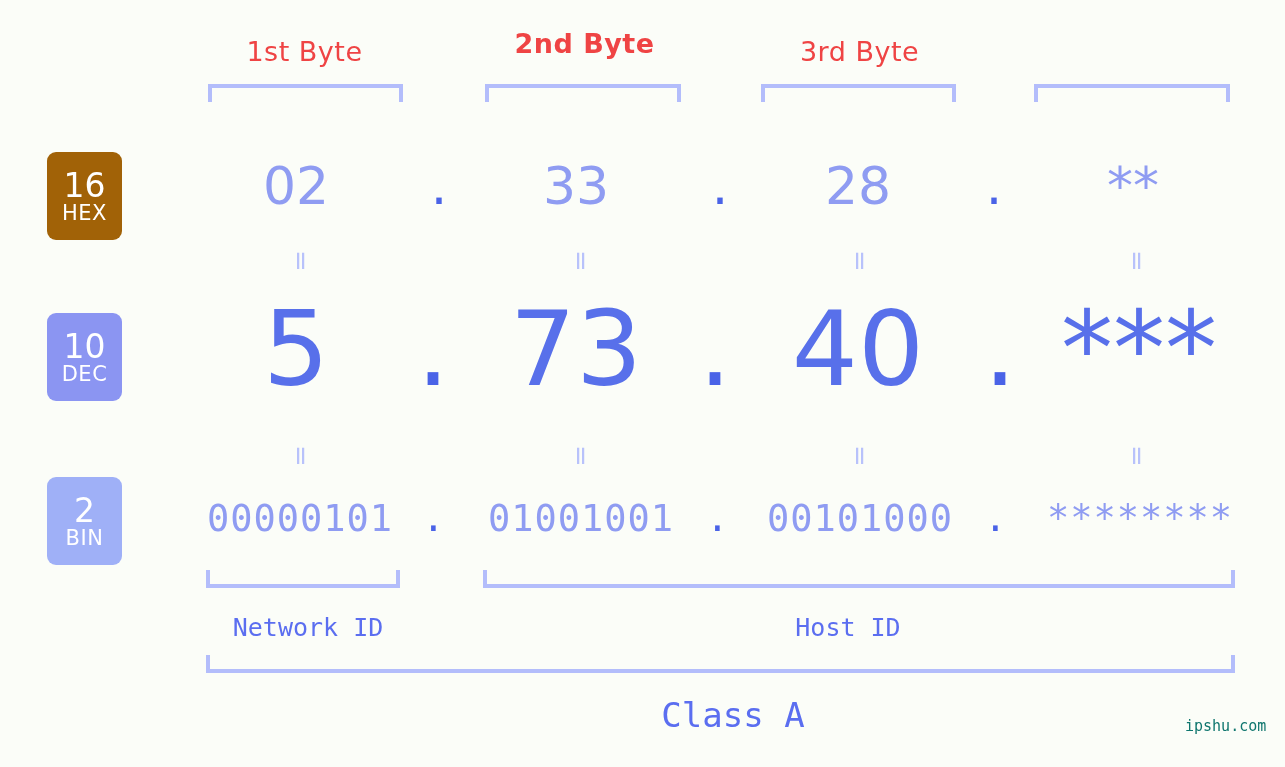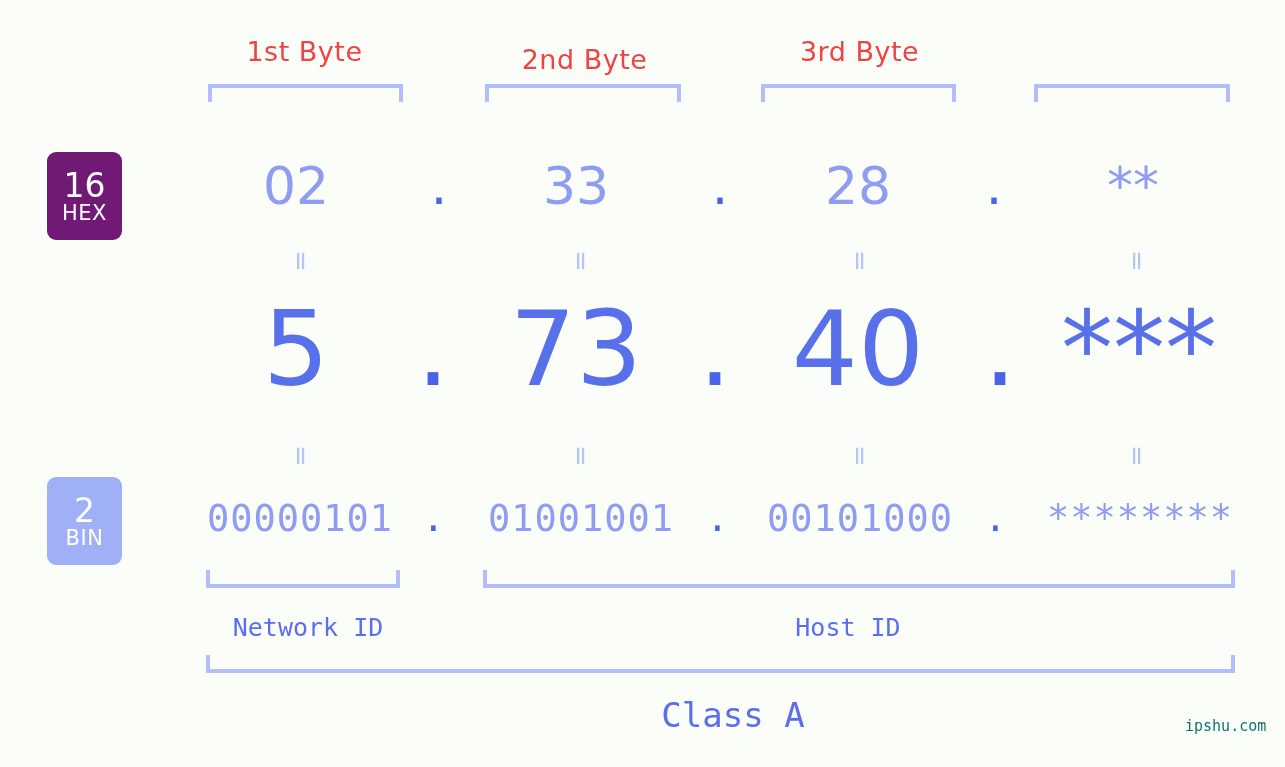--- a/index.html
+++ b/index.html
@@ -66,21 +66,21 @@
     font-size: 33px;
     font-weight: 400;
     letter-spacing: 0px;
     margin-bottom: 1px;
   }
   .badge .nm {
     font-size: 21px;
     font-weight: 400;
     letter-spacing: 0.5px;
   }
-  .badge-hex { background: #701a75; top: 152px; left: 47px; }
+  .badge-hex { background: #a16207; top: 152px; left: 47px; }
   .badge-dec { background: #8b95f2; top: 313px; left: 47px; }
   .badge-bin { background: #9fb0f7; top: 477px; left: 47px; }
 
   
   .val {
     position: absolute;
     white-space: nowrap;
     text-align: center;
     line-height: 1;
   }
@@ -154,21 +154,21 @@
     font-size: 15px;
     white-space: nowrap;
   }
 </style>
 </head>
 <body>
 
 <div class="stage">
 
   <div class="byte-label" style="left:197px; top:36px; width:215px;">1st Byte</div>
-  <div class="byte-label" style="left:477px; top:44px; width:215px;">2nd Byte</div>
+  <div class="byte-label" style="left:477px; top:28px; width:215px;font-weight:bold;">2nd Byte</div>
   <div class="byte-label" style="left:752px; top:36px; width:215px;">3rd Byte</div>
 
   <div class="bracket-up" style="left:208px; top:84px; width:195px;"></div>
   <div class="bracket-up" style="left:485px; top:84px; width:196px;"></div>
   <div class="bracket-up" style="left:761px; top:84px; width:195px;"></div>
   <div class="bracket-up" style="left:1034px; top:84px; width:196px;"></div>
 
   <div class="badge badge-hex">
     <span class="num">16</span>
     <span class="nm">HEX</span>
@@ -182,20 +182,24 @@
     <div class="val" style="left:760px; top:160px; width:196px;">28</div>
     <div class="val dot" style="left:949px; top:160px; width:90px;">.</div>
     <div class="val" style="left:1035px; top:160px; width:196px;">**</div>
   </div>
 
   <div class="eqmark" style="left:290px; top:248px;">=</div>
   <div class="eqmark" style="left:570px; top:248px;">=</div>
   <div class="eqmark" style="left:849px; top:248px;">=</div>
   <div class="eqmark" style="left:1126px; top:248px;">=</div>
 
+  <div class="badge badge-dec">
+    <span class="num">10</span>
+    <span class="nm">DEC</span>
+  </div>
 
   <div class="row-dec">
     <div class="val" style="left:198px; top:297px; width:196px;">5</div>
     <div class="val dot" style="left:388px; top:297px; width:90px;">.</div>
     <div class="val" style="left:478px; top:297px; width:196px;">73</div>
     <div class="val dot" style="left:670px; top:297px; width:90px;">.</div>
     <div class="val" style="left:760px; top:297px; width:196px;">40</div>
     <div class="val dot" style="left:955px; top:297px; width:90px;">.</div>
     <div class="val" style="left:1035px; top:297px; width:208px;">***</div>
   </div>

